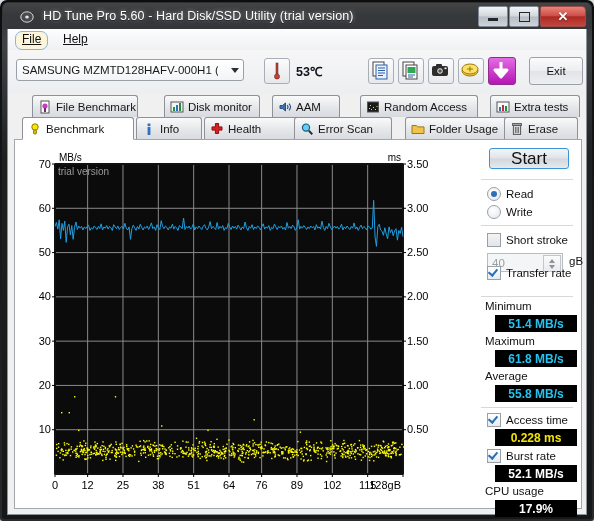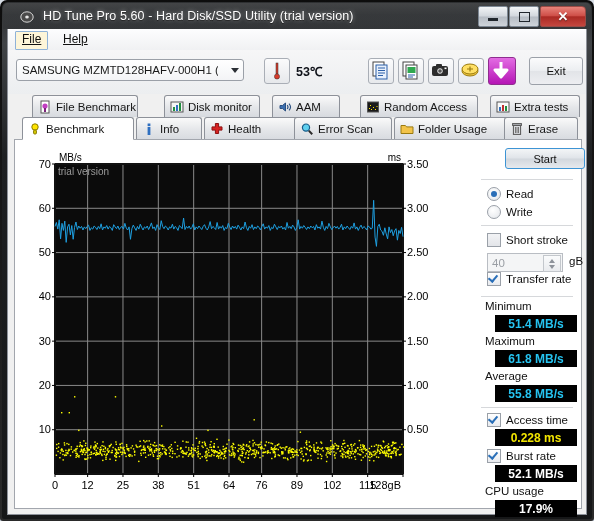--- a/index.html
+++ b/index.html
@@ -32,21 +32,21 @@
   .wbtn.close .glyph{color:#ffffff;font-weight:bold;font-size:13px;text-shadow:0 1px 1px rgba(0,0,0,.5);}
   .minbox{width:10px;height:3px;background:#20262c;margin-top:5px;}
   .maxbox{width:9px;height:8px;border:1.5px solid #20262c;}
   
   .client{position:absolute;left:7px;top:29px;width:580px;height:486px;
           background:#f0f0f0;border:1px solid #8d9199;border-top:none;box-sizing:border-box;}
   
   .menubar{position:absolute;left:0;top:0;width:100%;height:21px;
            background:linear-gradient(180deg,#fdfdfe,#f0f1f3);border-bottom:1px solid #dfe1e4;}
   .menu-item{position:absolute;top:2px;height:17px;padding:1px 7px 0 7px;font-size:12px;color:#111;}
-  .menu-item.active{background:#fdf5d9;border:1px solid #8fb2d8;padding:0px 6px 0 6px;border-radius:1px;}
+  .menu-item.active{background:#fdf5d9;border:1px solid #8fb2d8;padding:0px 6px 0 6px;border-radius:7px;}
   .menu-item u{text-decoration:underline;}
   
   .toolbar{position:absolute;left:0;top:21px;width:100%;height:44px;
            background:linear-gradient(180deg,#f6f6f7,#eceef0);}
   .combo{position:absolute;left:8px;top:9px;width:228px;height:22px;
          border:1px solid #9ba0a8;border-radius:3px;box-sizing:border-box;
          background:linear-gradient(180deg,#ffffff,#f3f4f6);display:flex;align-items:center;}
   .combo .txt{font-size:11.5px;color:#1a1a1a;padding-left:5px;white-space:nowrap;overflow:hidden;
               width:196px;}
   .combo .arrow{position:absolute;right:4px;top:8px;width:0;height:0;
@@ -75,24 +75,24 @@
   .tab.sel{background:#ffffff;border-bottom:1px solid #ffffff;z-index:5;font-weight:normal;}
   .tab .ic{width:14px;height:14px;margin-right:4px;flex:0 0 14px;position:relative;}
   
   .panel{position:absolute;left:6px;top:110px;width:568px;height:370px;
          background:#ffffff;border:1px solid #a2a6ad;box-sizing:border-box;}
   
   .graph-box{position:absolute;left:12px;top:10px;width:420px;height:350px;}
   svg.chart{display:block;}
   
   .side{position:absolute;left:452px;top:8px;width:108px;}
-  .start-btn{position:absolute;left:38px;top:0px;width:80px;height:21px;
+  .start-btn{position:absolute;left:22px;top:0px;width:80px;height:21px;
        border:1px solid #3d94d4;border-radius:3px;box-sizing:border-box;
        background:linear-gradient(180deg,#f3f5f7,#e0e4e9 48%,#d2d7dd 52%,#e6e9ed 100%);
-       display:flex;align-items:center;justify-content:center;font-size:11px;color:#111;}
+       display:flex;align-items:center;justify-content:center;font-size:17px;color:#111;}
   .hr{position:absolute;left:14px;width:92px;height:1px;background:#d6d8db;}
   .row{position:absolute;left:20px;font-size:11.5px;color:#111;display:flex;align-items:center;}
   .radio{width:12px;height:12px;border-radius:50%;border:1px solid #9aa0a8;margin-right:5px;
          background:radial-gradient(circle at 40% 35%,#ffffff,#e3e6ea);position:relative;flex:0 0 12px;}
   .radio.on::after{content:"";position:absolute;left:3px;top:3px;width:6px;height:6px;border-radius:50%;
          background:#2a6fb8;}
   .cbx{width:12px;height:12px;border:1px solid #9aa0a8;margin-right:5px;flex:0 0 12px;
        background:linear-gradient(180deg,#ffffff,#e8eaee);position:relative;}
   .cbx.on::after{content:"";position:absolute;left:2px;top:0px;width:4px;height:7px;
        border:solid #2a6fb8;border-width:0 2px 2px 0;transform:rotate(40deg);}
@@ -296,21 +296,21 @@
       </div>
       <div class="tab row2" style="left:286px;width:98px">
         <span class="ic">
           <svg viewBox="0 0 14 14" width="14" height="14">
               <circle cx="6" cy="5.6" r="3.6" fill="#5fd0ef" stroke="#1a5d8a" stroke-width="1.2"></circle>
               <path d="M8.8 8.6l3.4 3.6" stroke="#2b2b2b" stroke-width="2"></path>
             </svg>
         </span>
         <span>Error Scan</span>
       </div>
-      <div class="tab row2" style="left:386px;width:115px">
+      <div class="tab row2" style="left:397px;width:115px">
         <span class="ic">
           <svg viewBox="0 0 14 14" width="14" height="14">
               <path d="M1 3.5h4.4l1.2 1.4H13v6.6H1z" fill="#f2c349" stroke="#9a7a10"></path>
             </svg>
         </span>
         <span>Folder Usage</span>
       </div>
       <div class="tab row2" style="left:496px;width:74px">
         <span class="ic">
           <svg viewBox="0 0 14 14" width="14" height="14">
@@ -1345,21 +1345,21 @@
         </div>
         <div class="spin" style="top:105px">
           <span class="v">40</span>
           <span class="btns">
             <span class="up"></span>
             <span class="dn"></span>
           </span>
         </div>
         <div class="gb-lab" style="top:107px">gB</div>
 
-        <div class="row" style="top:124px">
+        <div class="row" style="top:118px">
           <span class="cbx on"></span>
           <span>Transfer rate</span>
         </div>
 
         <div class="hr" style="top:148px"></div>
 
         <div class="lab" style="top:152px">Minimum</div>
         <div class="val cyan" style="top:167px">51.4 MB/s</div>
 
         <div class="lab" style="top:187px">Maximum</div>

